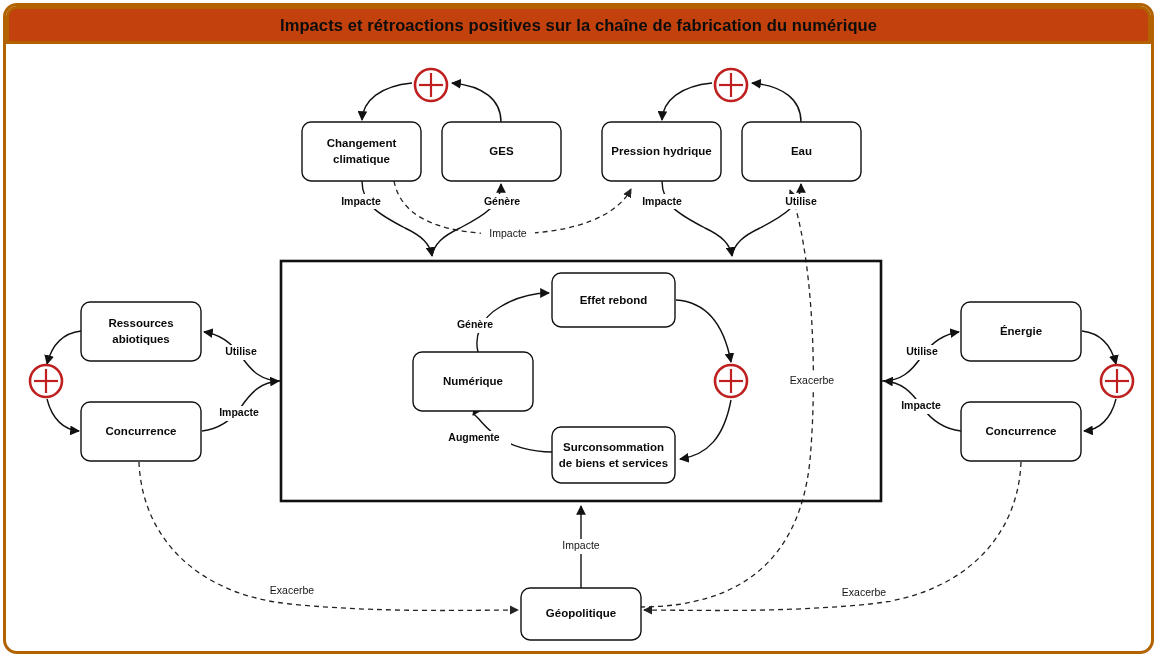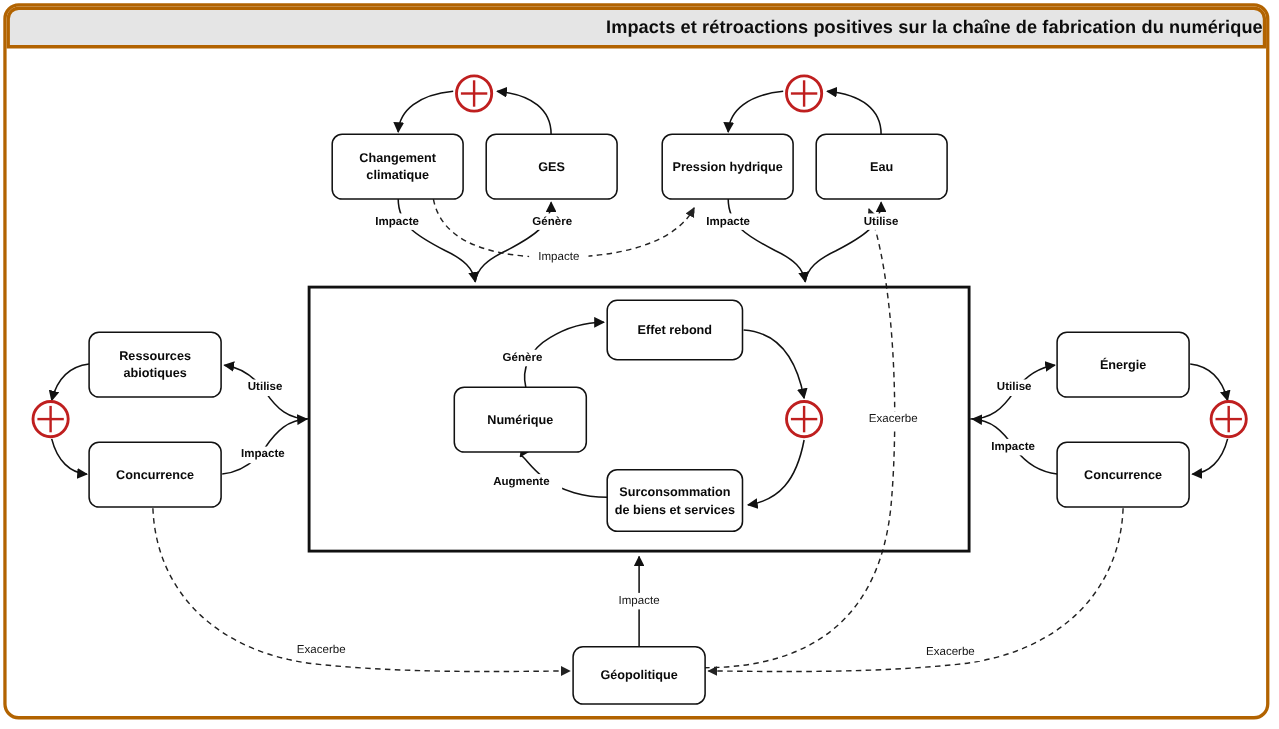--- a/index.html
+++ b/index.html
@@ -28,27 +28,27 @@
     border-radius: 14px;
     box-sizing: border-box;
     background: transparent;
   }
   #title-bar {
     position: absolute;
     left: 6px;
     top: 6px;
     width: 1145px;
     height: 38px;
-    background: #e5e5e5;
+    background: #c2410c;
     border: 3px solid #b26300;
     border-radius: 11px 11px 0 0;
     box-sizing: border-box;
     display: flex;
     align-items: center;
-    justify-content: flex-end;
+    justify-content: center;
   }
   #title-bar .title-text {
     font-size: 16.5px;
     font-weight: bold;
     color: #0d0d0d;
     letter-spacing: 0.1px;
   }
   
   #diagram-svg {
     position: absolute;

